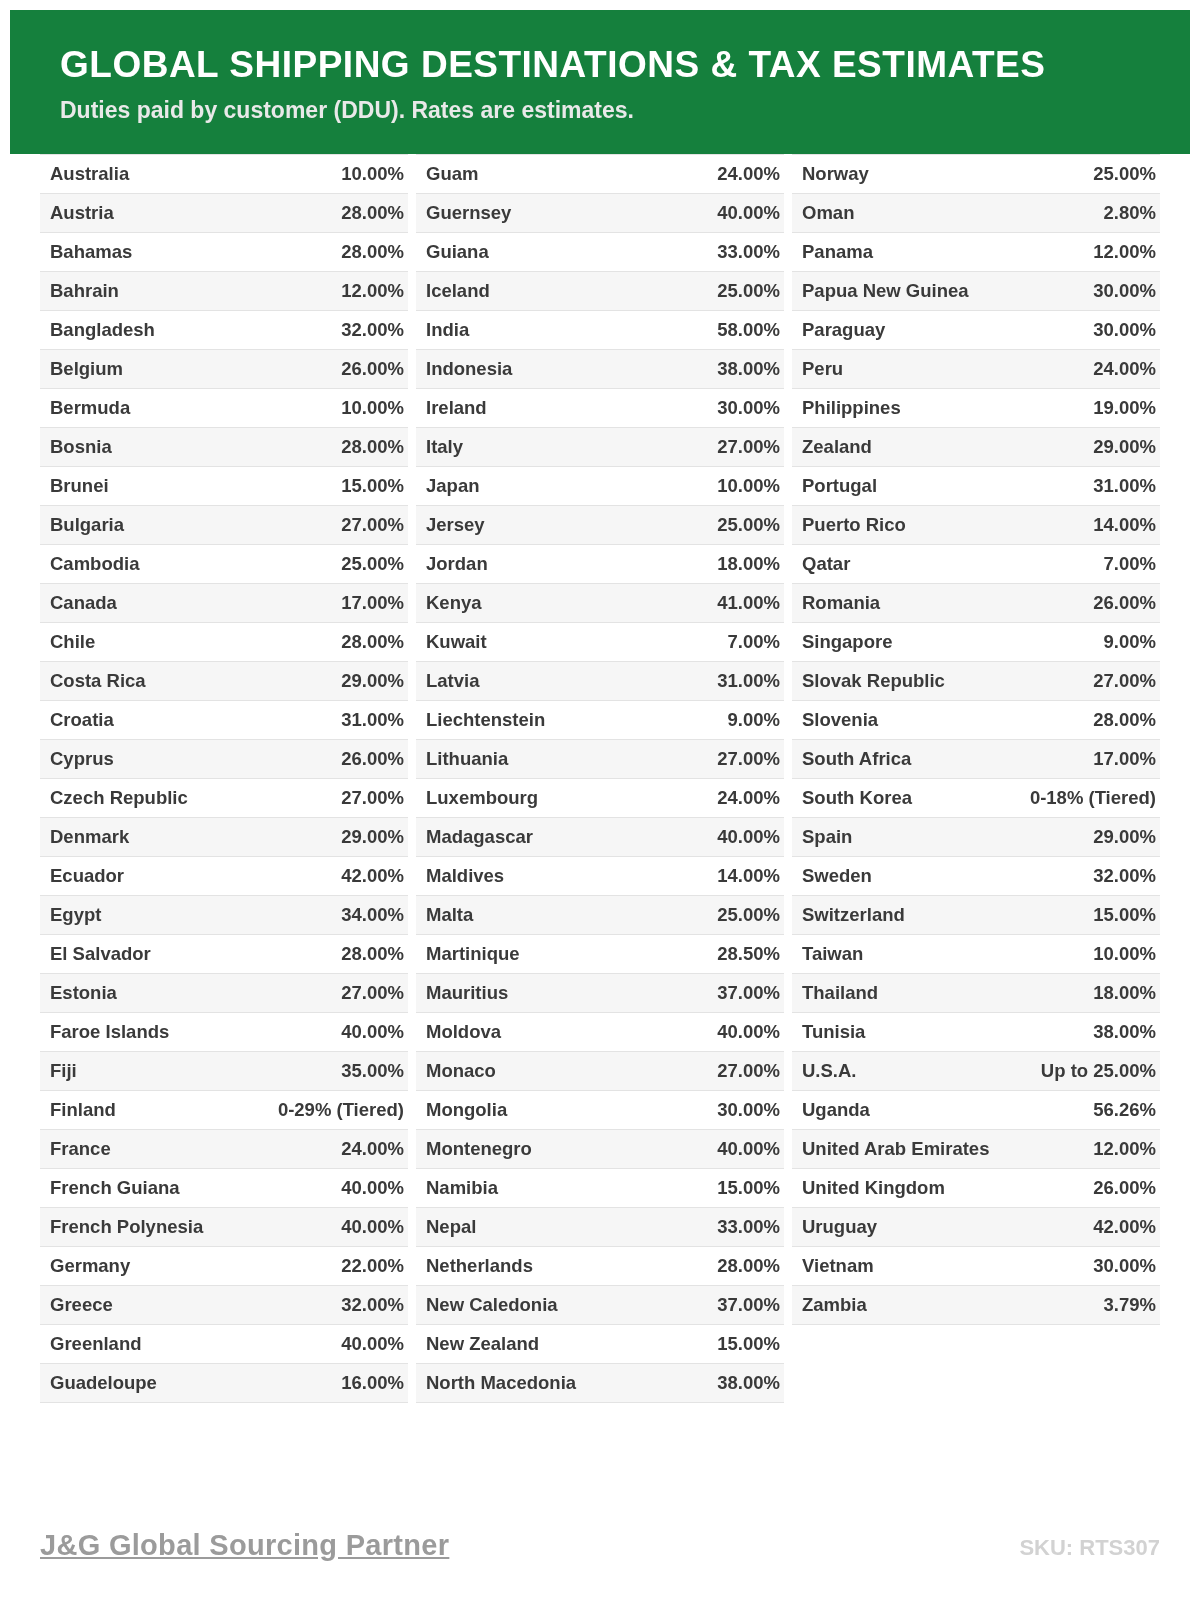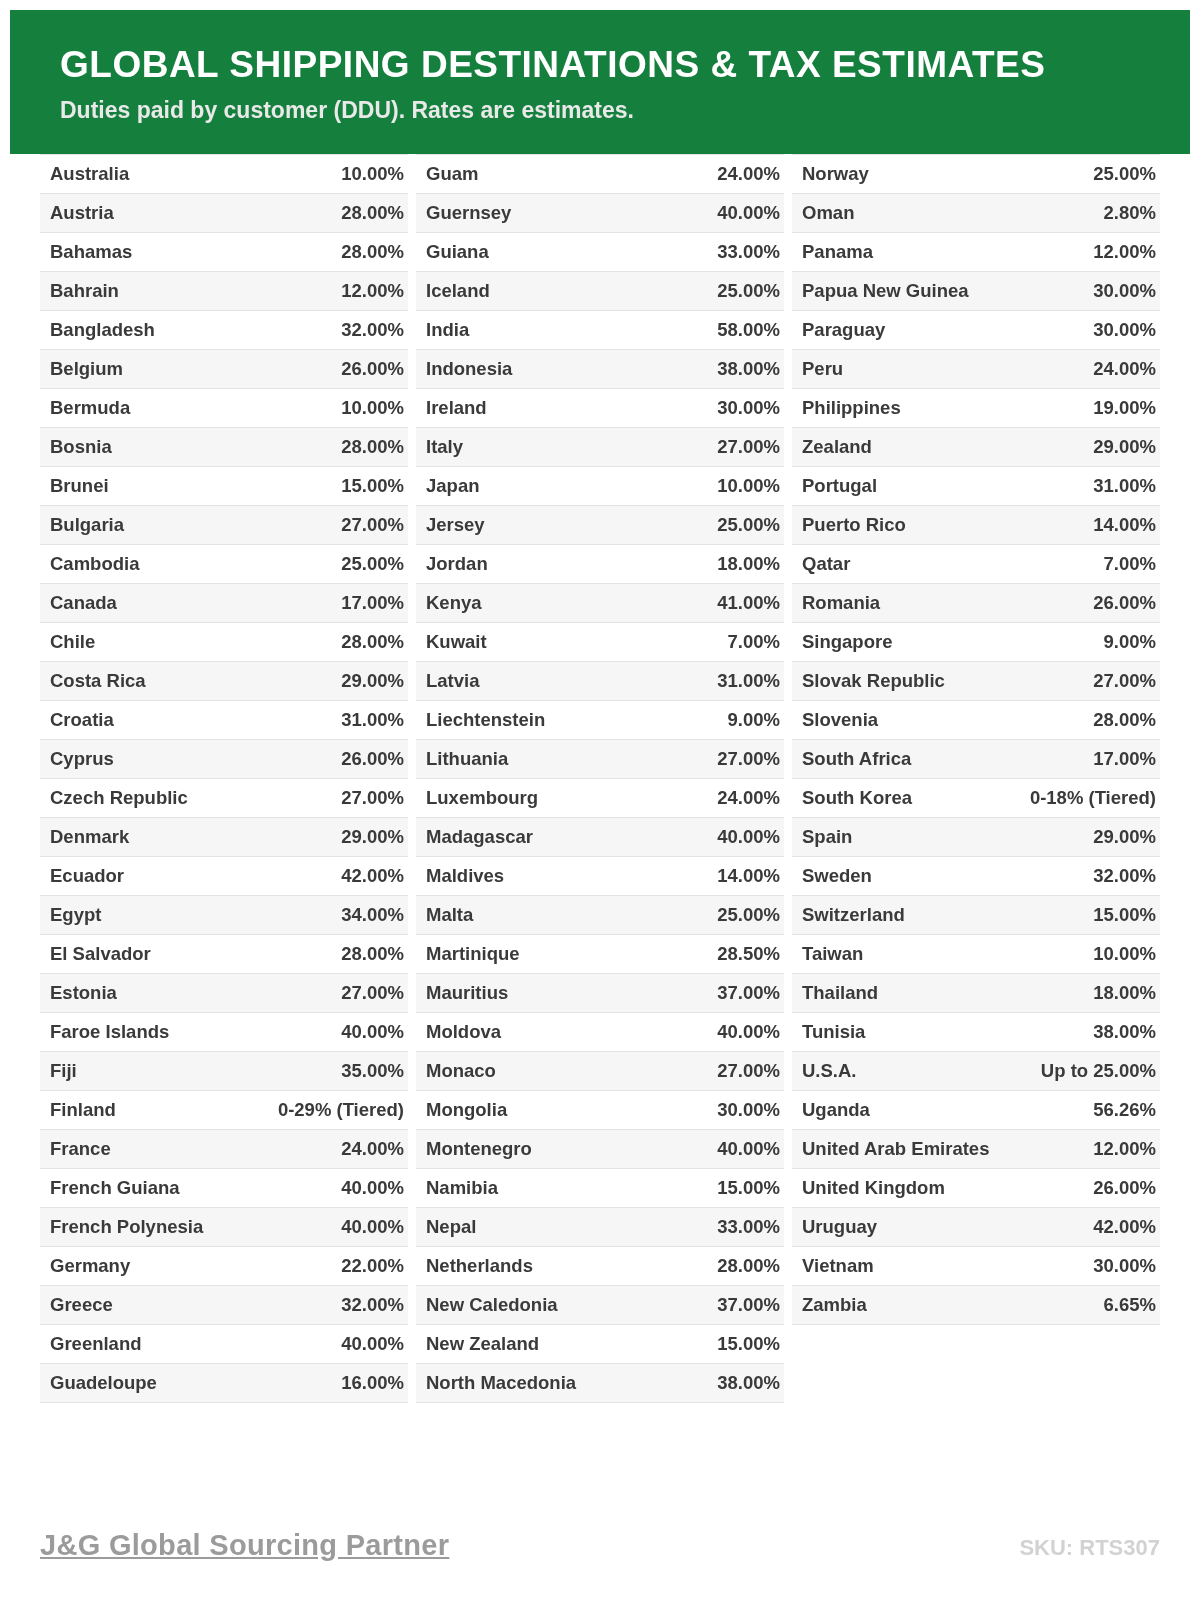--- a/index.html
+++ b/index.html
@@ -474,21 +474,21 @@
         <div class="row">
           <span class="country">Uruguay</span>
           <span class="rate">42.00%</span>
         </div>
         <div class="row">
           <span class="country">Vietnam</span>
           <span class="rate">30.00%</span>
         </div>
         <div class="row">
           <span class="country">Zambia</span>
-          <span class="rate">6.65%</span>
+          <span class="rate">3.79%</span>
         </div>
       </div>
   </main>
 
   <footer class="footer">
     <div class="brand">J&amp;G Global Sourcing Partner</div>
     <div class="sku">SKU: RTS307</div>
   </footer>
 
 </div>

